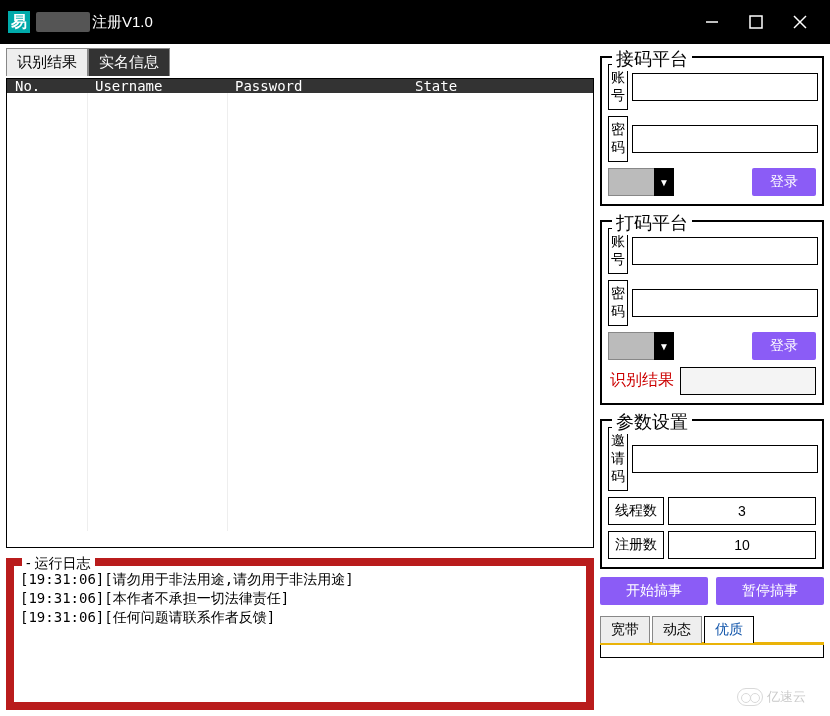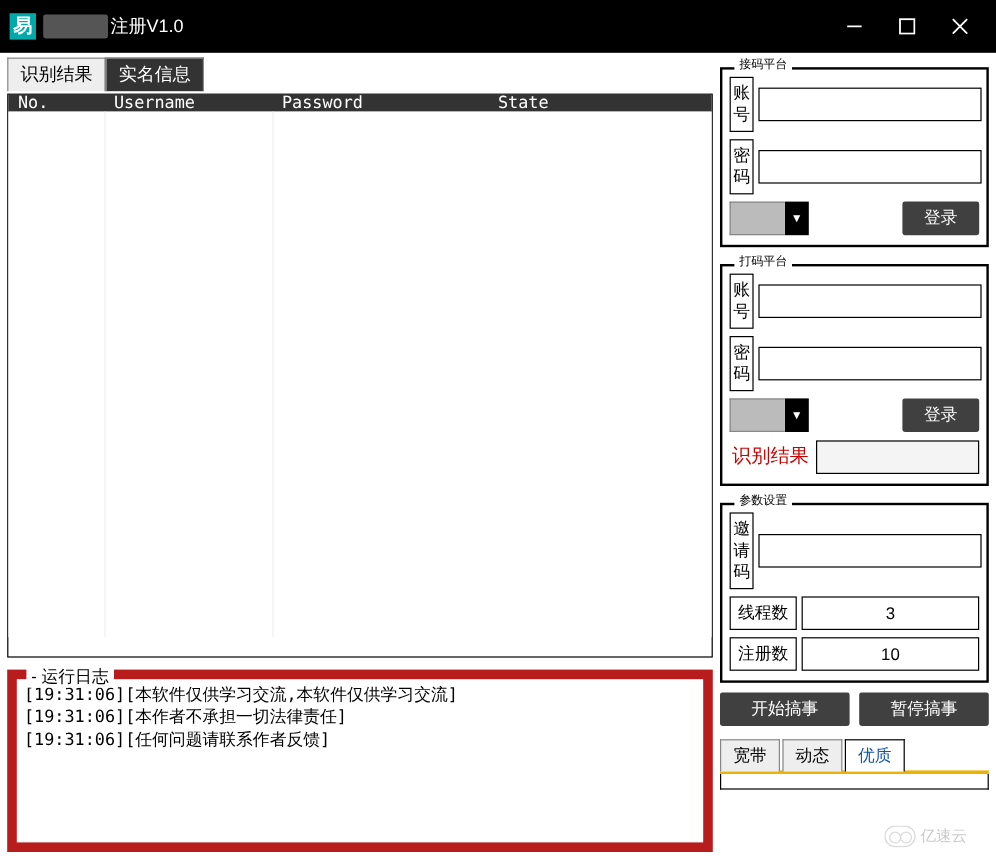--- a/index.html
+++ b/index.html
@@ -24,31 +24,31 @@
 .table-head { background: #333; color: #fff; display: flex; height: 14px; align-items: center; font-family: monospace; font-size: 14px; }
 .table-head .col { padding: 0 8px; }
 .c-no { width: 80px; }
 .c-user { width: 140px; }
 .c-pass { width: 180px; }
 .c-state { flex: 1; }
 .table-body { height: calc(100% - 30px); background: #fff; position: relative; }
 .table-body .vline { position: absolute; top: 0; bottom: 0; width: 1px; background: #eee; }
 
 .group { border: 2px solid #000; padding: 6px 6px 8px 6px; position: relative; margin-top: 8px; }
-.group-title { position: absolute; top: -11px; left: 10px; background: #fff; padding: 0 4px; font-size: 10px; }
+.group-title { position: absolute; top: -11px; left: 10px; background: #fff; padding: 0 4px; font-size: 18px; }
 .row { display: flex; align-items: center; margin-bottom: 6px; gap: 4px; }
 .row:last-child { margin-bottom: 0; }
 .lbl { width: 46px; font-size: 14px; border: 1px solid #000; padding: 4px 2px; text-align: center; background:#fff; }
 .lbl-red { color: #c00; border: none; width: auto; padding: 4px 2px; }
 .inp { flex: 1; border: 1px solid #000; height: 28px; padding: 0 4px; font-size: 13px; }
 .inp-ro { flex:1; border: 1px solid #000; height: 28px; background:#f4f4f4; }
 .selwrap { display:flex; align-items:center; }
 .sel-swatch { width: 46px; height: 28px; background: #bbb; border:1px solid #888; border-right:none; filter: blur(0.5px); }
 .sel-arrow { width: 20px; height: 28px; background:#000; color:#fff; display:flex; align-items:center; justify-content:center; font-size:10px; }
-.btn { background: #404040; color: #fff; border: none; height: 28px; padding: 0 18px; font-size: 14px; border-radius: 2px; }
+.btn { background: #8b5cf6; color: #fff; border: none; height: 28px; padding: 0 18px; font-size: 14px; border-radius: 2px; }
 
 .param .lbl { width: 56px; }
 .param .val { flex:1; border:1px solid #000; height:28px; display:flex; align-items:center; justify-content:center; font-size:14px; }
 
 .btnrow { display:flex; gap:8px; margin-top:2px; }
 .btnrow .btn { flex:1; }
 
 .log-group { border: 8px solid #b91c1c; margin-top: 10px; padding: 4px 6px 6px 6px; position: relative; flex:1; }
 .log-title { position: absolute; top: -11px; left: 8px; background:#fff; padding: 0 4px; font-size: 14px; }
 .log-body { font-family: SimSun, monospace; font-size: 14px; line-height: 1.35; white-space: pre; overflow: hidden; }
@@ -104,21 +104,21 @@
         <div class="col c-state">State</div>
       </div>
       <div class="table-body">
         <div class="vline" style="left:80px"></div>
         <div class="vline" style="left:220px"></div>
       </div>
     </div>
 
     <div class="log-group">
       <div class="log-title">- <span>运行日志</span></div>
-      <div class="log-body"><span>[19:31:06][本软件仅供学习交流,本软件仅供学习交流]</span>
+      <div class="log-body"><span>[19:31:06][请勿用于非法用途,请勿用于非法用途]</span>
 <span>[19:31:06][本作者不承担一切法律责任]</span>
 <span>[19:31:06][任何问题请联系作者反馈]</span></div>
     </div>
   </div>
 
   <div class="right">
     <div class="group">
       <div class="group-title">接码平台</div>
       <div class="row">
         <div class="lbl">账号</div>

